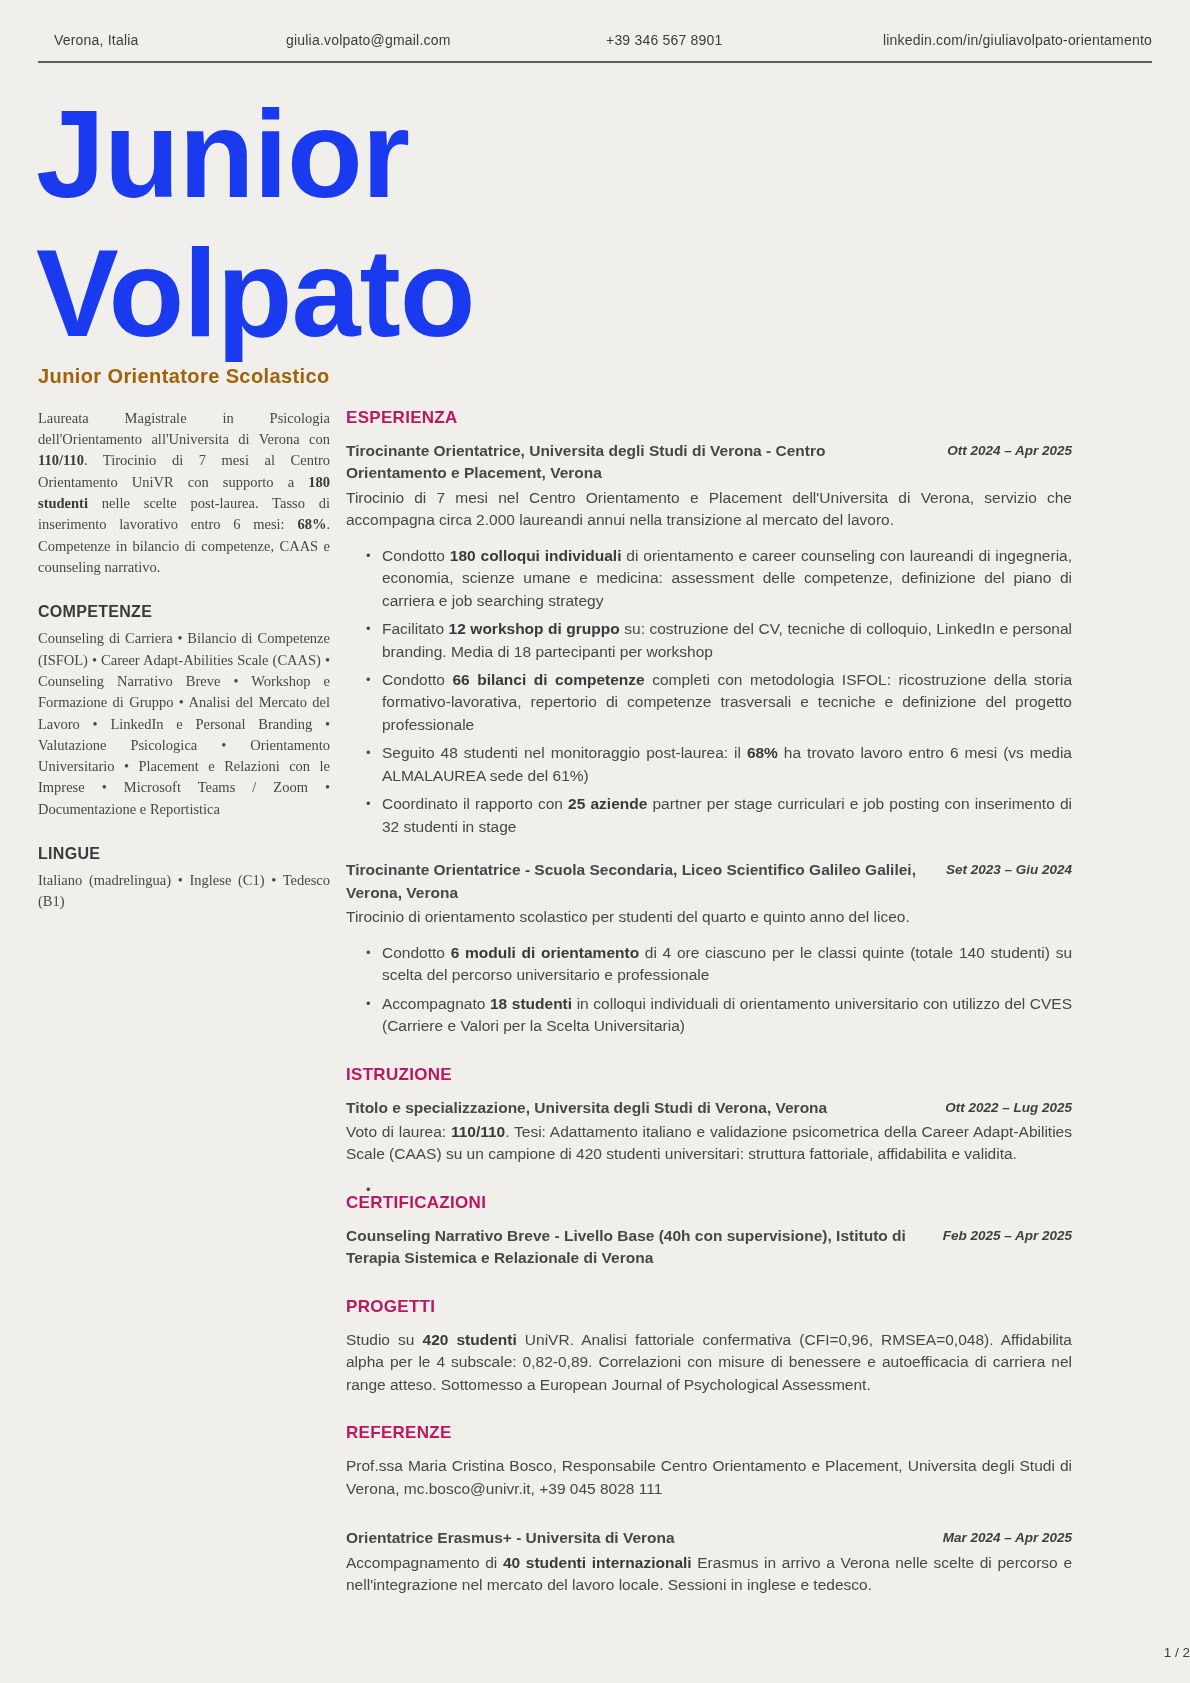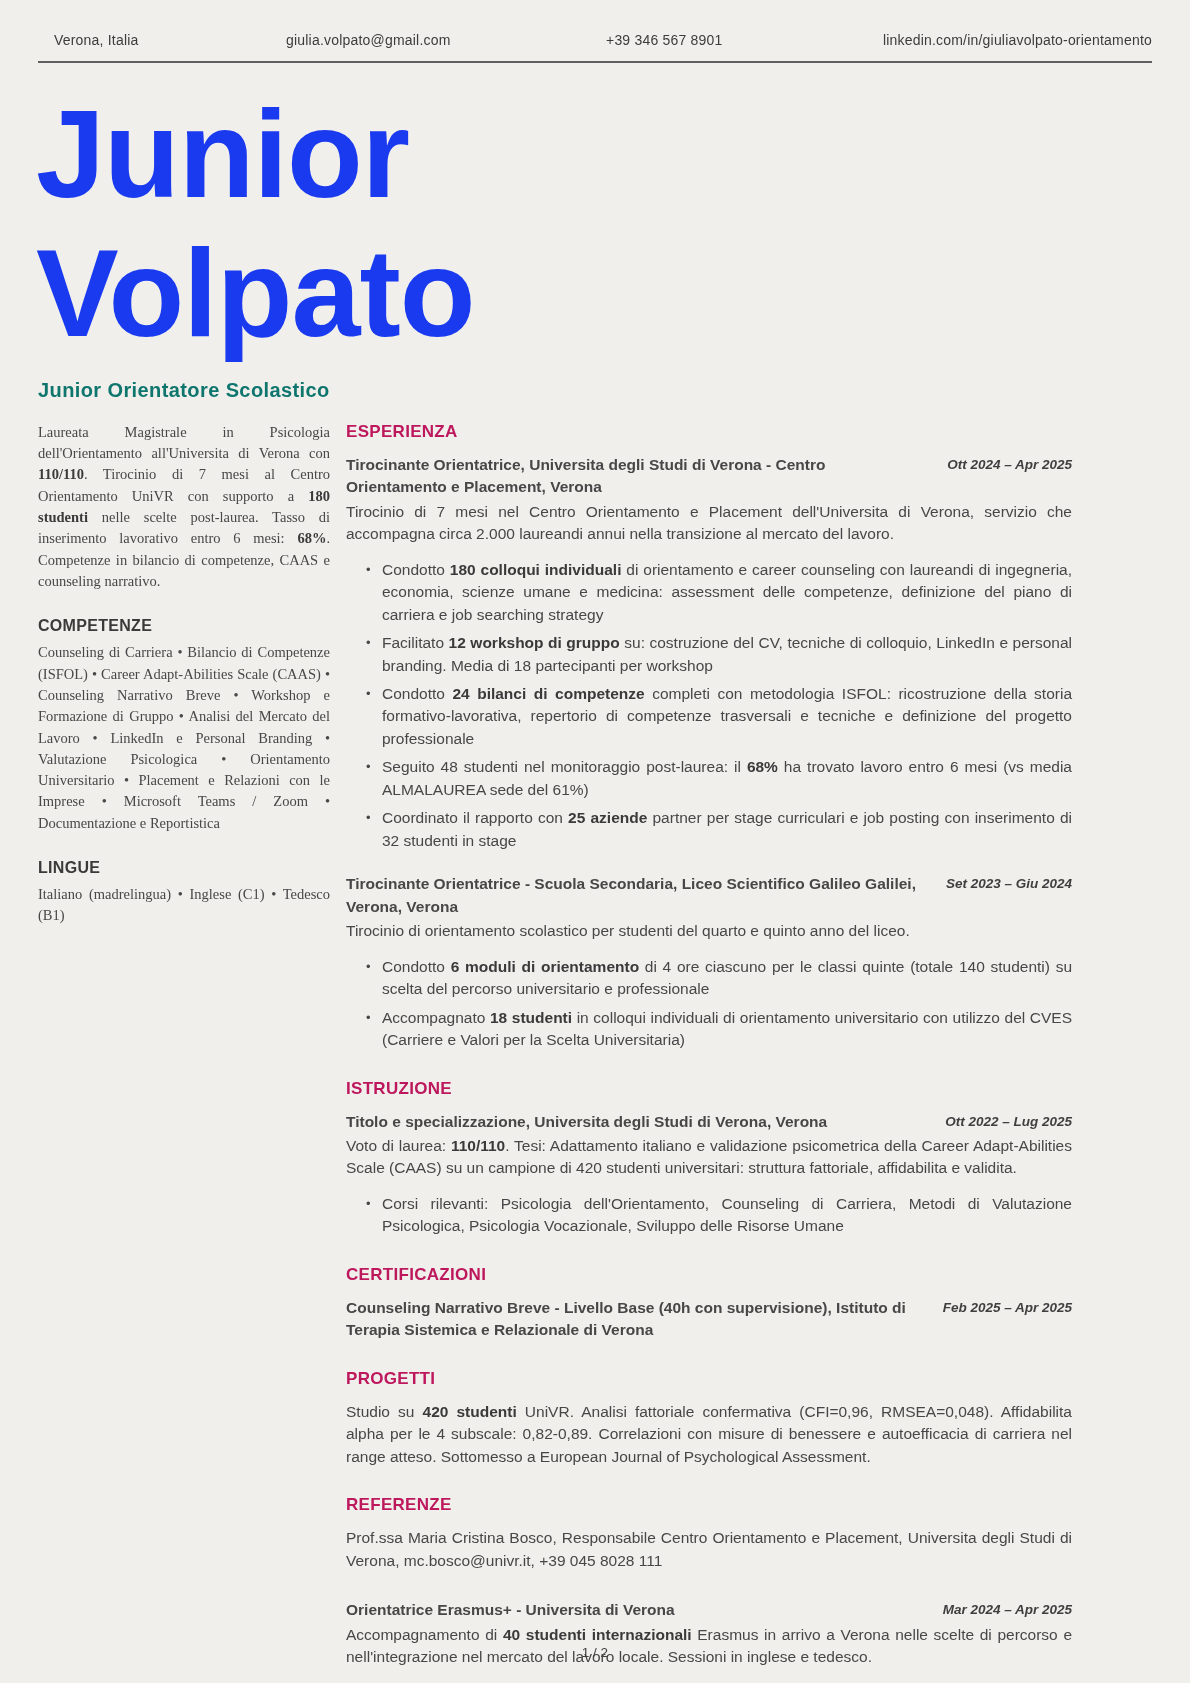--- a/index.html
+++ b/index.html
@@ -33,25 +33,25 @@
   
   .name {
     margin: 22px 38px 0 36px;
     font-size: 124px;
     font-weight: 700;
     line-height: 1.12;
     letter-spacing: -1px;
     color: #1a3af0;
   }
   .job-title {
-    margin: 16px 38px 0 38px;
+    margin: 2px 38px 0 38px;
     font-size: 20px;
     font-weight: 700;
     letter-spacing: 0.4px;
-    color: #0f766e;
+    color: #a16207;
   }
   
   .columns {
     display: flex;
     gap: 16px;
     padding: 20px 118px 0 38px;
   }
   .col-left { width: 292px; flex-shrink: 0; }
   .col-right { flex: 1; min-width: 0; }
   
@@ -130,21 +130,21 @@
     font-size: 13px;
     line-height: 22px;
     color: #474747;
   }
   b { font-weight: 700; color: #3a3a3a; }
   
   .page-footer {
     position: absolute;
     left: 0; right: 0;
     top: 1645px;
-    text-align: center;
+    text-align: right;
     font-size: 13.5px;
     color: #3f3f3f;
   }
 </style>
 </head>
 <body>
 
 <div class="page">
 
   <div class="contact-bar">
@@ -176,21 +176,21 @@
           <h2 class="section-heading">ESPERIENZA</h2>
           <div class="entry">
             <div class="entry-head">
               <div class="entry-title">Tirocinante Orientatrice, Universita degli Studi di Verona - Centro Orientamento e Placement, Verona</div>
               <div class="entry-date">Ott 2024 – Apr 2025</div>
             </div>
             <p class="entry-desc">Tirocinio di 7 mesi nel Centro Orientamento e Placement dell'Universita di Verona, servizio che accompagna circa 2.000 laureandi annui nella transizione al mercato del lavoro.</p>
             <ul class="bullets">
               <li><span class="dot">•</span><span class="li-text">Condotto <b>180 colloqui individuali</b> di orientamento e career counseling con laureandi di ingegneria, economia, scienze umane e medicina: assessment delle competenze, definizione del piano di carriera e job searching strategy</span></li>
               <li><span class="dot">•</span><span class="li-text">Facilitato <b>12 workshop di gruppo</b> su: costruzione del CV, tecniche di colloquio, LinkedIn e personal branding. Media di 18 partecipanti per workshop</span></li>
-              <li><span class="dot">•</span><span class="li-text">Condotto <b>24 bilanci di competenze</b> completi con metodologia ISFOL: ricostruzione della storia formativo-lavorativa, repertorio di competenze trasversali e tecniche e definizione del progetto professionale</span></li>
+              <li><span class="dot">•</span><span class="li-text">Condotto <b>66 bilanci di competenze</b> completi con metodologia ISFOL: ricostruzione della storia formativo-lavorativa, repertorio di competenze trasversali e tecniche e definizione del progetto professionale</span></li>
               <li><span class="dot">•</span><span class="li-text">Seguito 48 studenti nel monitoraggio post-laurea: il <b>68%</b> ha trovato lavoro entro 6 mesi (vs media ALMALAUREA sede del 61%)</span></li>
               <li><span class="dot">•</span><span class="li-text">Coordinato il rapporto con <b>25 aziende</b> partner per stage curriculari e job posting con inserimento di 32 studenti in stage</span></li>
             </ul>
           </div>
           <div class="entry">
             <div class="entry-head">
               <div class="entry-title">Tirocinante Orientatrice - Scuola Secondaria, Liceo Scientifico Galileo Galilei, Verona, Verona</div>
               <div class="entry-date">Set 2023 – Giu 2024</div>
             </div>
             <p class="entry-desc">Tirocinio di orientamento scolastico per studenti del quarto e quinto anno del liceo.</p>
@@ -202,21 +202,21 @@
         </section>
         <section class="section">
           <h2 class="section-heading">ISTRUZIONE</h2>
           <div class="entry">
             <div class="entry-head">
               <div class="entry-title">Titolo e specializzazione, Universita degli Studi di Verona, Verona</div>
               <div class="entry-date">Ott 2022 – Lug 2025</div>
             </div>
             <p class="entry-desc">Voto di laurea: <b>110/110</b>. Tesi: Adattamento italiano e validazione psicometrica della Career Adapt-Abilities Scale (CAAS) su un campione di 420 studenti universitari: struttura fattoriale, affidabilita e validita.</p>
             <ul class="bullets">
-              <li><span class="dot">•</span><span class="li-text">Corsi rilevanti: Psicologia dell'Orientamento, Counseling di Carriera, Metodi di Valutazione Psicologica, Psicologia Vocazionale, Sviluppo delle Risorse Umane</span></li>
+              <li><span class="dot">•</span></li>
             </ul>
           </div>
         </section>
         <section class="section">
           <h2 class="section-heading">CERTIFICAZIONI</h2>
           <div class="entry">
             <div class="entry-head">
               <div class="entry-title">Counseling Narrativo Breve - Livello Base (40h con supervisione), Istituto di Terapia Sistemica e Relazionale di Verona</div>
               <div class="entry-date">Feb 2025 – Apr 2025</div>
             </div>

